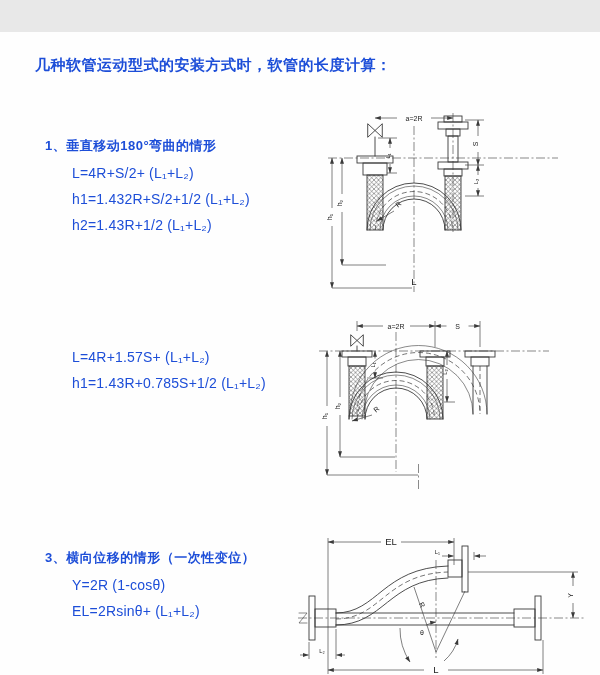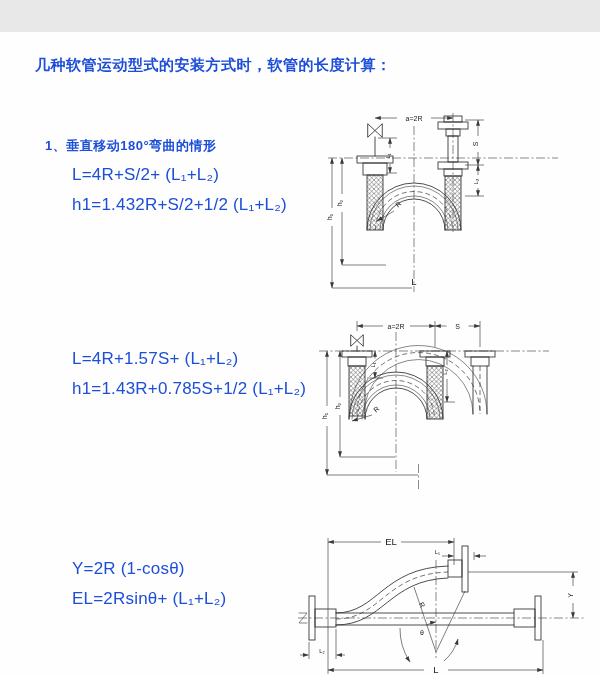--- a/index.html
+++ b/index.html
@@ -1,21 +1,21 @@
 <!DOCTYPE html>
 <html><head>
 <meta charset="utf-8">
 <style>
   html,body{margin:0;padding:0;background:#e8e8e8;}
   .page{position:relative;width:600px;height:675px;background:#fefefe;overflow:hidden;
         font-family:"Liberation Sans","DejaVu Sans",sans-serif;color:#1d4ed8;margin-top:32px;}
   .title{position:absolute;left:35px;top:24px;font-size:15px;font-weight:bold;letter-spacing:0.5px;}
   .txt{position:absolute;width:290px;}
   .head{font-size:13px;font-weight:bold;letter-spacing:0.5px;}
-  .formula{font-size:17px;margin:10px 0 0 27px;letter-spacing:0.2px;white-space:nowrap;}
+  .formula{font-size:14px;margin:10px 0 0 27px;letter-spacing:0.2px;white-space:nowrap;}
   .d-svg{position:absolute;overflow:visible;}
   svg .ln{fill:none;stroke:#3a3a3a;stroke-width:0.9;stroke-linecap:round;}
   svg .thin{stroke-width:0.6;}
   svg .cl{fill:none;stroke:#3a3a3a;stroke-width:0.6;stroke-dasharray:9 2.5 2 2.5;}
   svg .hd{fill:none;stroke:#3a3a3a;stroke-width:0.7;stroke-dasharray:5 3;}
   svg .dim{fill:none;stroke:#3a3a3a;stroke-width:0.65;}
   svg .ht{fill:url(#hatch);stroke:#3a3a3a;stroke-width:0.9;}
   svg rect.fl{fill:none;stroke:#3a3a3a;stroke-width:0.9;}
   svg text{font-size:7px;fill:#222;font-family:"Liberation Sans","DejaVu Sans",sans-serif;}
   svg text.sm{font-size:5.8px;}
@@ -39,20 +39,21 @@
 
   <div class="title">几种软管运动型式的安装方式时，软管的长度计算：</div>
 
   <div>
     <div class="txt" style="left:45px;top:105px;">
       <div class="head">
         <span>1、</span><span>垂直移动180°弯曲的情形</span>
       </div>
       <div class="formula">L=4R+S/2+ (L₁+L₂)</div>
       <div class="formula">h1=1.432R+S/2+1/2 (L₁+L₂)</div>
+      <div class="formula">h2=1.43R+1/2 (L₁+L₂)</div>
     </div>
 
     <svg class="d-svg" style="left:320px;top:76px;" width="278" height="190" viewBox="0 0 278 190">
 
       <path class="cl" d="M8 50 H238"></path>
       <path class="cl" d="M94 18 V184"></path>
       <path class="cl" d="M133 5 V124"></path>
 
       <path class="ln" d="M48 16 L55 22.5 L48 29 Z M62 16 L55 22.5 L62 29 Z"></path>
       <path class="ln" d="M55 29 V48"></path>
@@ -162,20 +163,23 @@
       <path class="dim" d="M132 37 V51 M132 65 V88" marker-start="url(#arw)" marker-end="url(#arw)"></path>
       <text class="sm" x="132" y="58" text-anchor="middle" transform="rotate(-90 132 58)">L₂</text>
 
       <path class="dim" d="M57 101 L37 107" marker-end="url(#arw)"></path>
       <text x="63" y="97" text-anchor="middle" transform="rotate(-40 63 97)">R</text>
     </svg>
   </div>
 
   <div>
     <div class="txt" style="left:45px;top:517px;">
+      <div class="head">
+        <span>3、</span><span>横向位移的情形（一次性变位）</span>
+      </div>
       <div class="formula">Y=2R (1-cosθ)</div>
       <div class="formula">EL=2Rsinθ+ (L₁+L₂)</div>
     </div>
 
     <svg class="d-svg" style="left:296px;top:498px;" width="302" height="162" viewBox="0 0 302 162">
 
       <path class="cl" d="M2 88 H290"></path>
       <path class="cl" d="M140 30 V128"></path>
       <path class="ln thin" d="M3 83 L11 83 L3 93 L11 93"></path>
 

